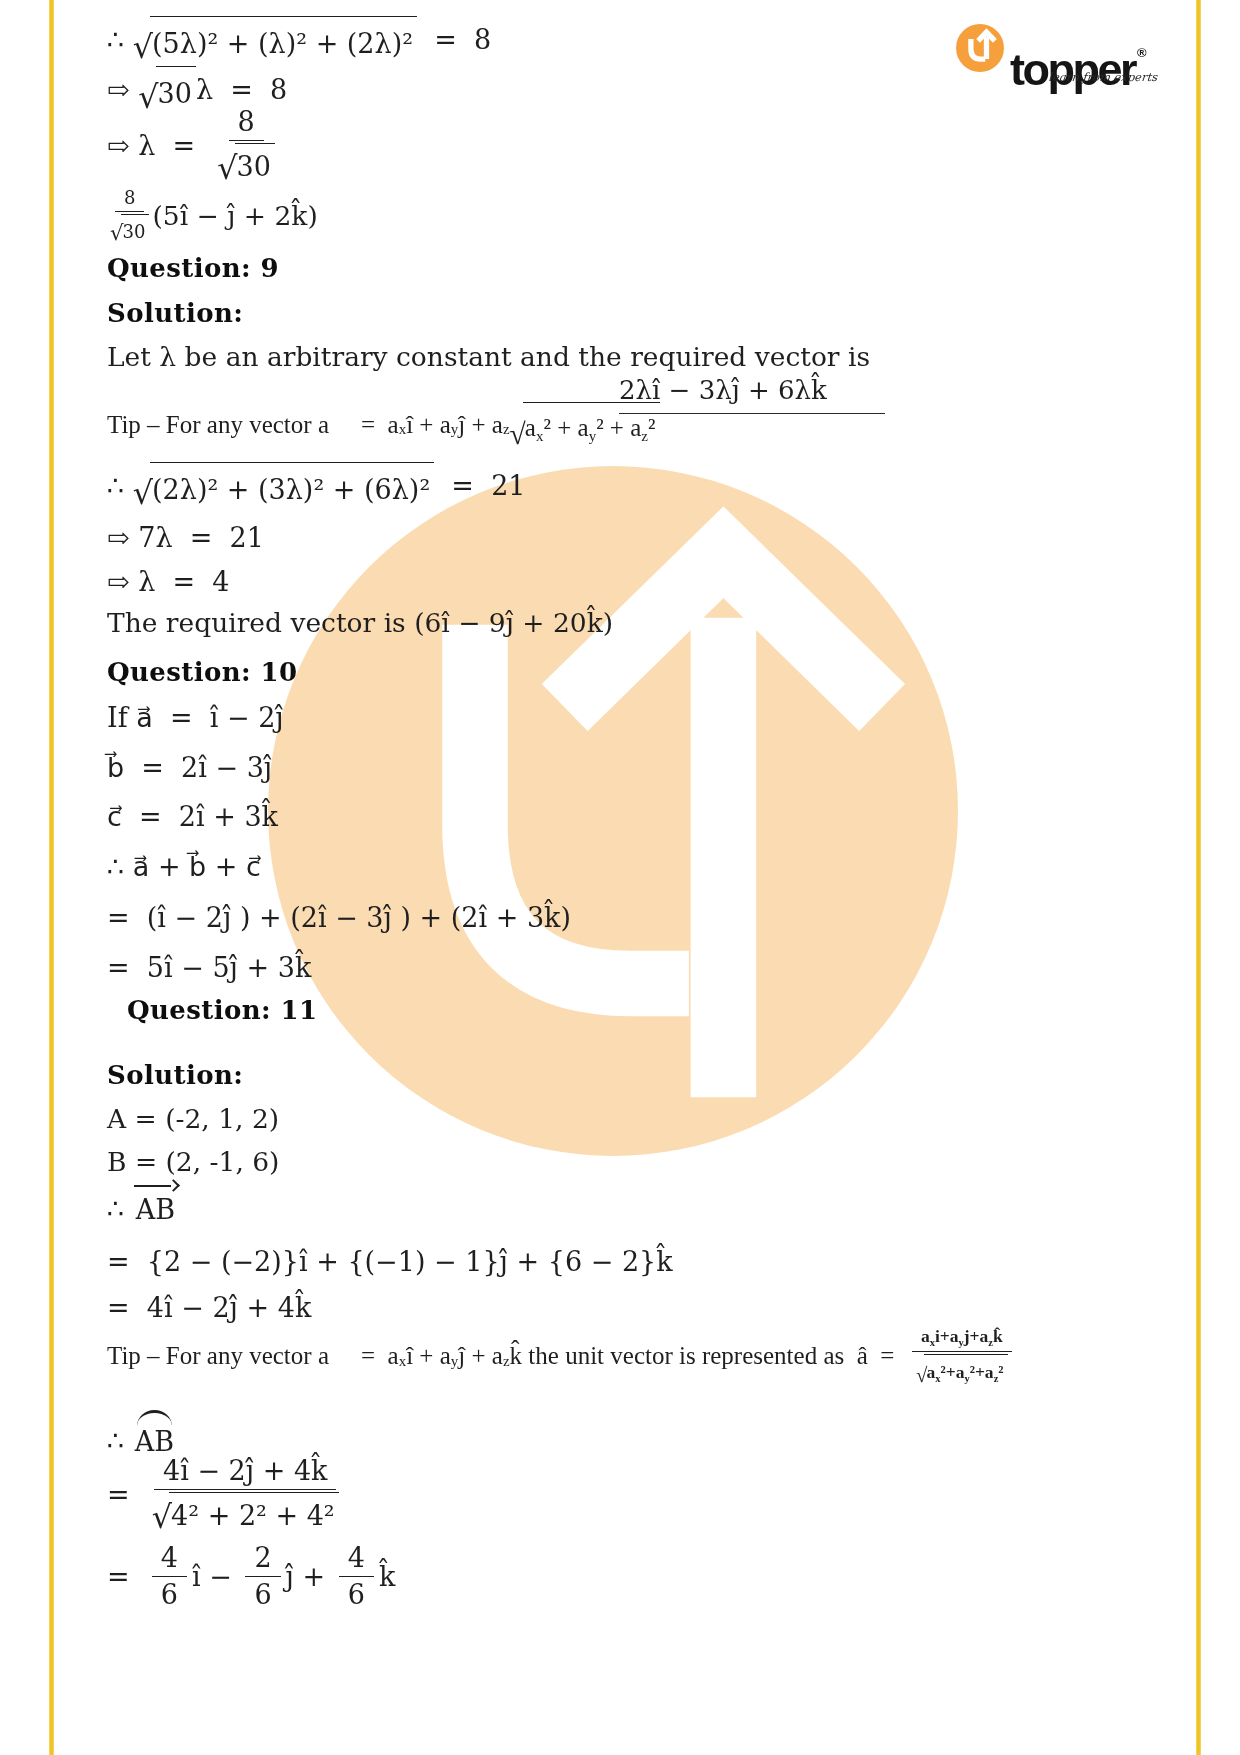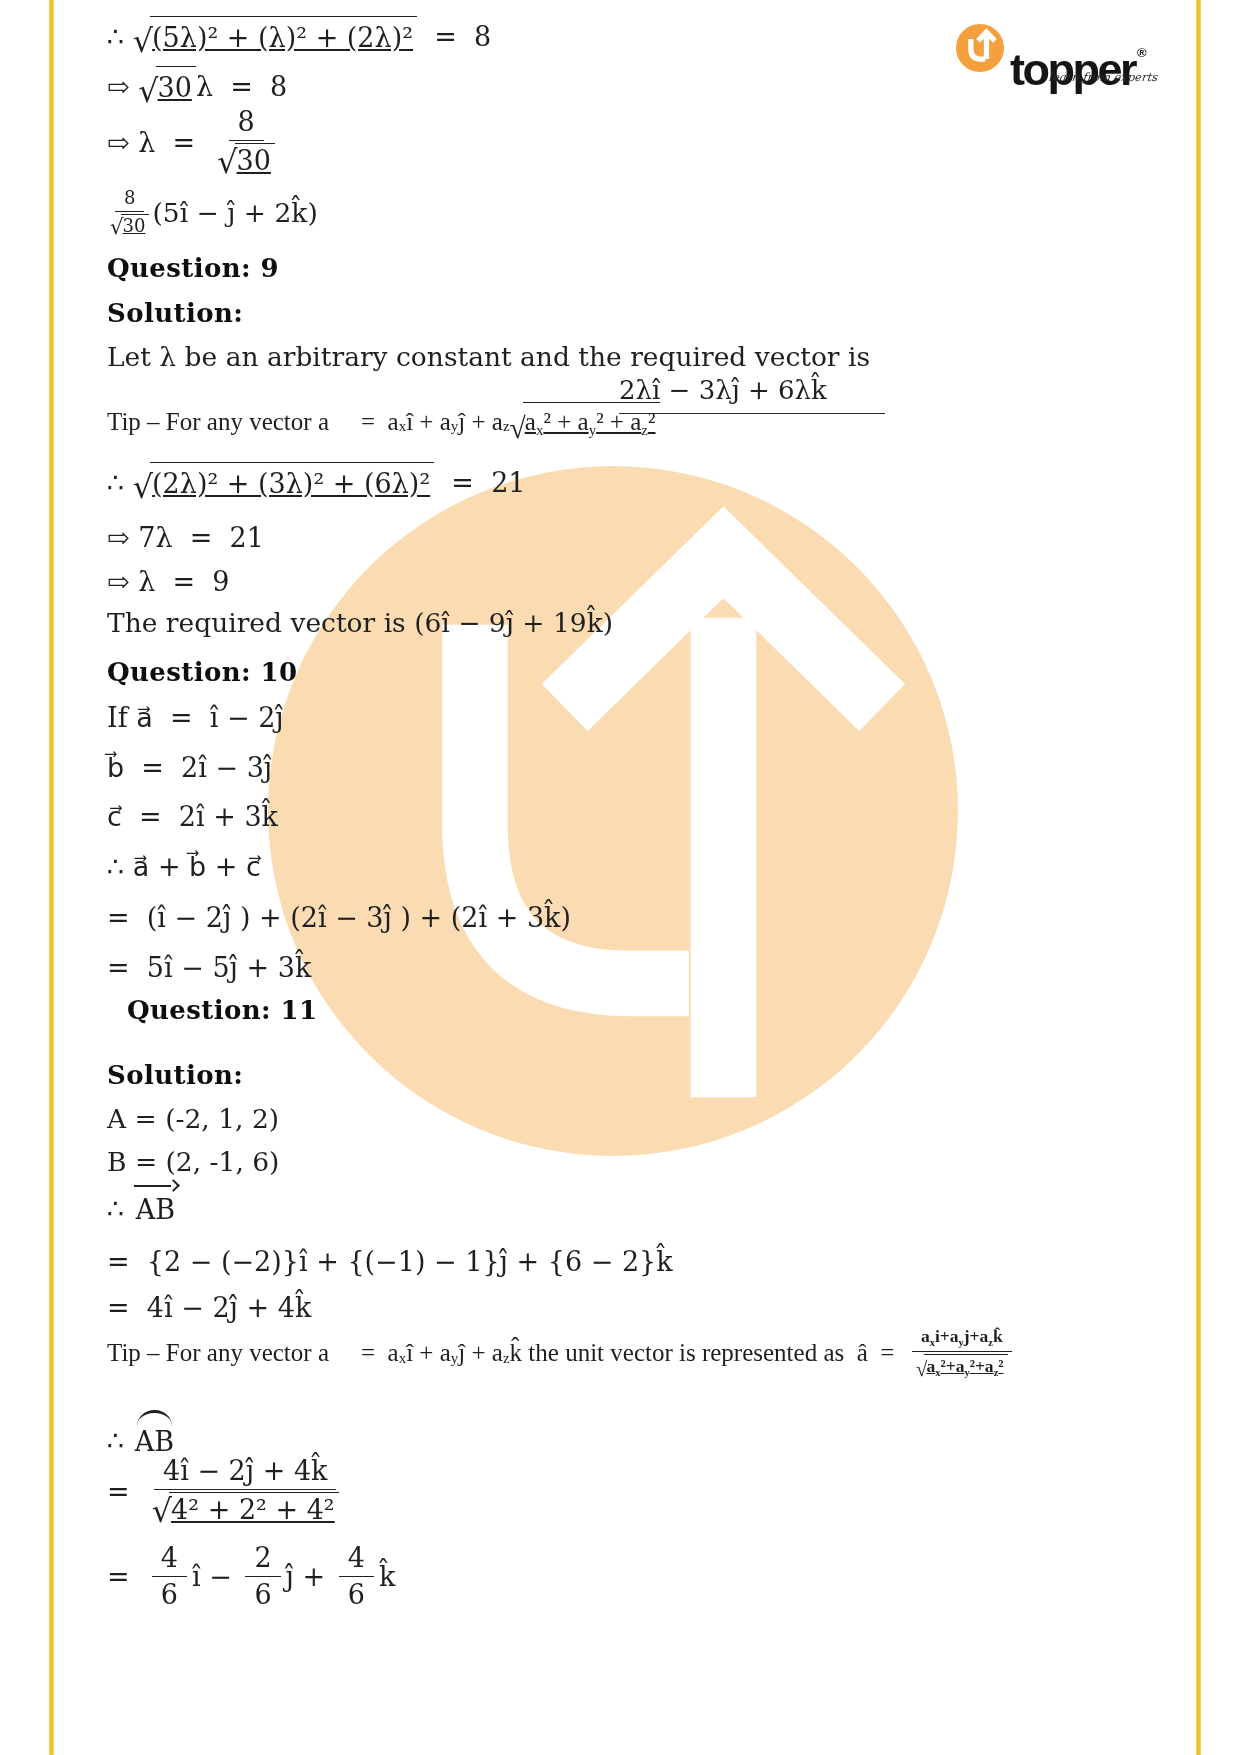--- a/index.html
+++ b/index.html
@@ -47,21 +47,21 @@
   .line.text{font-size:26.5px;}
   .line.tip{font-family:"Liberation Serif","DejaVu Serif",serif;font-size:25px;}
   .line.overlay{font-size:26px;border-bottom:1.6px solid #2a2a2a;padding:0 58px 3px 0;}
 
   .sub{font-size:.6em;}
   .line > .sub{align-self:center;transform:translateY(.34em);}
   .bar .sub,.num .sub,.den .sub{vertical-align:-.35em;}
 
   .sqrt{display:inline-flex;align-items:stretch;}
   .sqrt .rad{font-size:1.18em;line-height:1;align-self:flex-end;transform:translateY(1px);}
-  .sqrt .bar{border-top:1.8px solid currentColor;padding:1px 4px 0 2px;margin-left:-3px;align-self:flex-end;text-decoration:underline;}
+  .sqrt .bar{border-top:1.8px solid currentColor;padding:7px 4px 0 2px;margin-left:-3px;align-self:flex-end;}
 
   .frac{display:inline-flex;flex-direction:column;align-items:center;margin:0 5px;line-height:1.2;}
   .frac .num{padding:0 9px 2px;border-bottom:1.8px solid currentColor;display:inline-block;text-align:center;}
   .frac .den{padding-top:2px;display:inline-block;}
 
   
   [data-name="line-required-vector-1"] .frac{font-size:.68em;margin:0 3px;line-height:1.15;}
   [data-name="tip-2"] .frac{font-size:.7em;font-weight:bold;font-family:"Liberation Serif",serif;line-height:1.25;}
 
   
@@ -177,24 +177,24 @@
     </div>
     <div class="line math" data-name="eq-magnitude-2l">
       <span class="t" data-name="math-text">∴ </span>
       <span class="sqrt" data-name="sqrt-expression"><span class="rad" data-name="radical-sign">√</span><span class="bar" data-name="radicand"><span class="t" data-name="math-text">(2λ)² + (3λ)² + (6λ)²</span></span></span>
       <span class="t" data-name="math-text">  =  21</span>
     </div>
     <div class="line math" data-name="eq-7l">
       <span class="t" data-name="math-text">⇨ 7λ  =  21</span>
     </div>
     <div class="line math" data-name="eq-lambda-3">
-      <span class="t" data-name="math-text">⇨ λ  =  9</span>
+      <span class="t" data-name="math-text">⇨ λ  =  4</span>
     </div>
     <div class="line text" data-name="line-required-vector-2">
-      <span class="t" data-name="math-text">The required vector is (6î − 9ĵ + 19k̂)</span>
+      <span class="t" data-name="math-text">The required vector is (6î − 9ĵ + 20k̂)</span>
     </div>
     <div class="line heading" data-name="heading-question-10">
       <span class="t" data-name="math-text">Question: 10</span>
     </div>
     <div class="line math" data-name="eq-vec-a">
       <span class="t" data-name="math-text">If a⃗  =  î − 2ĵ</span>
     </div>
     <div class="line math" data-name="eq-vec-b">
       <span class="t" data-name="math-text">b⃗  =  2î − 3ĵ</span>
     </div>

